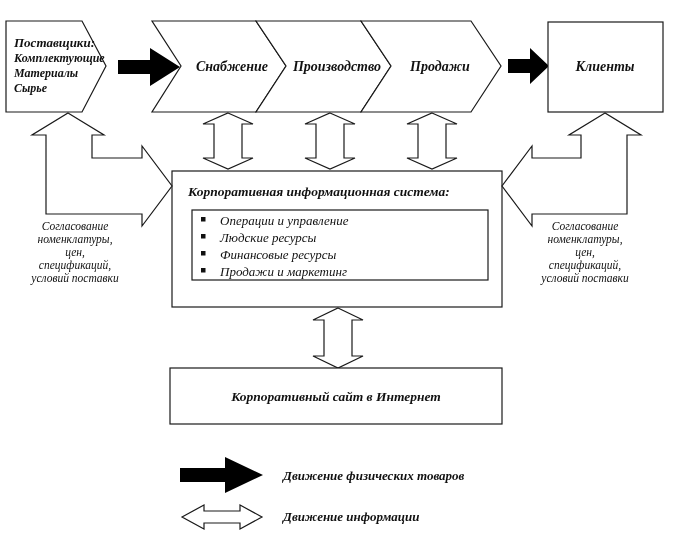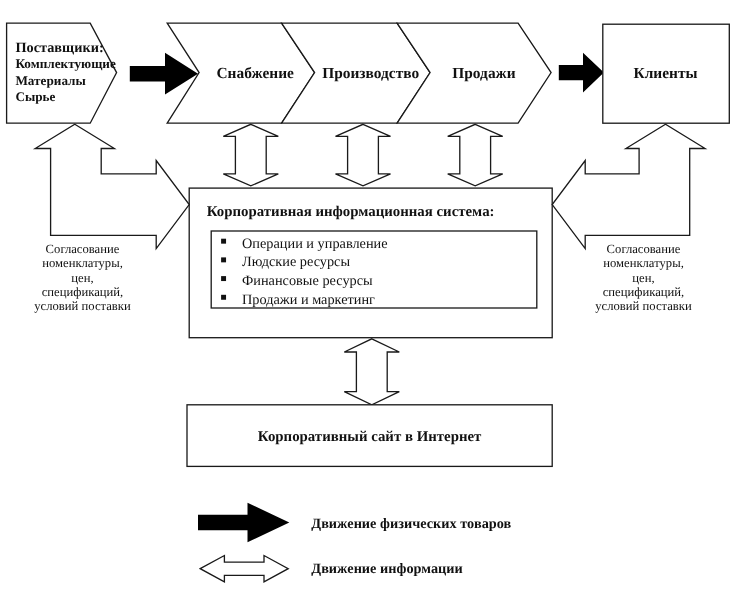--- a/index.html
+++ b/index.html
@@ -5,20 +5,21 @@
   html, body {
     margin: 0;
     padding: 0;
     background: #ffffff;
   }
   .stage {
     width: 600px;
     height: 537px;
     position: relative;
     background: var(--bg-color, #fff);
+    font-style: italic;
   }
   svg { display: block; }
   svg text {
     font-family: "Liberation Serif", serif;
     fill: #111111;
   }
   .outline {
     fill: #ffffff;
     stroke: var(--line-color, #1a1a1a);
     stroke-width: 1.2;

